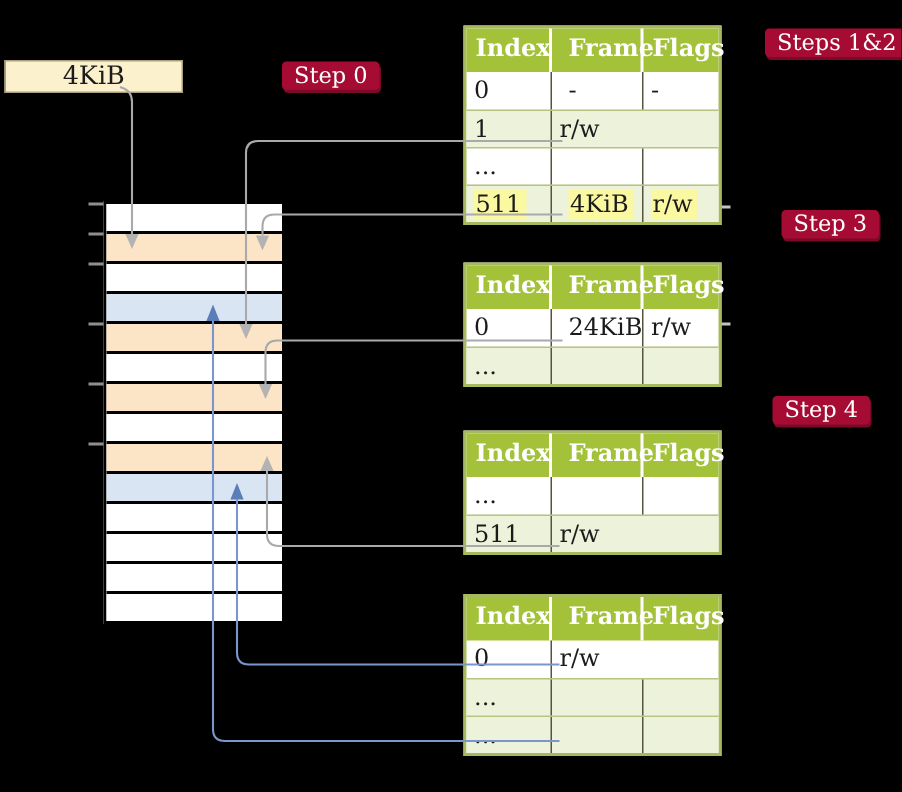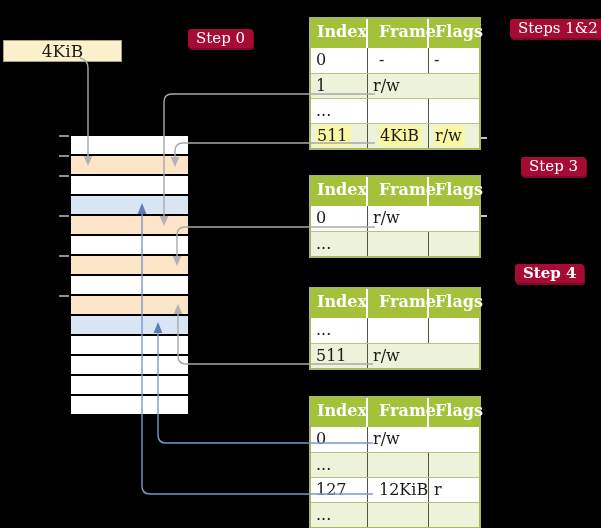--- a/index.html
+++ b/index.html
@@ -14,24 +14,24 @@
     background:#fcf1cd;border:1px solid #a89f7d;
     color:#1b1b1b;font-size:17px;text-align:center;line-height:20px;
   }
   
   .step{
     position:absolute;background:#a60c33;color:#fff;
     font-size:15px;line-height:18px;padding:0 8px 1px 8px;
     border-radius:3px;box-shadow:1px 2px 0 0 #7a0a28;
     white-space:nowrap;
   }
-  .step0{left:188px;top:29px;}
+  .step0{left:188px;top:41px;}
   .steps12{left:510px;top:19px;}
-  .step3{left:521px;top:157px;}
-  .step4{left:515px;top:264px;font-weight:bold;}
+  .step3{left:521px;top:140px;}
+  .step4{left:515px;top:264px;}
   
   .stack{
     position:absolute;left:69px;top:134px;width:117px;
     border:2px solid #000;background:#fff;
   }
   .mrow{height:18px;border-bottom:2px solid #000;}
   .mrow:last-child{border-bottom:none;}
   .mrow.white{background:#ffffff;}
   .mrow.peach{background:#fce4c7;}
   .mrow.blue{background:#d9e5f3;}
@@ -127,20 +127,21 @@
 </div>
 
 <div class="ptable" style="top:175px">
   <div class="hrow">
     <div class="hcell c-index">Index</div>
     <div class="hcell c-frame">Frame</div>
     <div class="hcell c-flags">Flags</div>
   </div>
   <div class="brow" style="border-top:none">
     <div class="bcell c-index">0</div>
+    <div class="bcell c-frame">24KiB</div>
     <div class="bcell c-flags">r/w</div>
   </div>
   <div class="brow shade">
     <div class="bcell c-index">...</div>
     <div class="bcell c-frame"></div>
     <div class="bcell c-flags"></div>
   </div>
 </div>
 
 <div class="ptable" style="top:287px">
@@ -167,25 +168,20 @@
     <div class="hcell c-flags">Flags</div>
   </div>
   <div class="brow" style="border-top:none">
     <div class="bcell c-index">0</div>
     <div class="bcell c-flags">r/w</div>
   </div>
   <div class="brow shade">
     <div class="bcell c-index">...</div>
     <div class="bcell c-frame"></div>
     <div class="bcell c-flags"></div>
-  </div>
-  <div class="brow">
-    <div class="bcell c-index">127</div>
-    <div class="bcell c-frame">12KiB</div>
-    <div class="bcell c-flags">r</div>
   </div>
   <div class="brow shade">
     <div class="bcell c-index">...</div>
     <div class="bcell c-frame"></div>
     <div class="bcell c-flags"></div>
   </div>
 </div>
 
 <svg class="overlay" width="601" height="528" viewBox="0 0 601 528">
 

